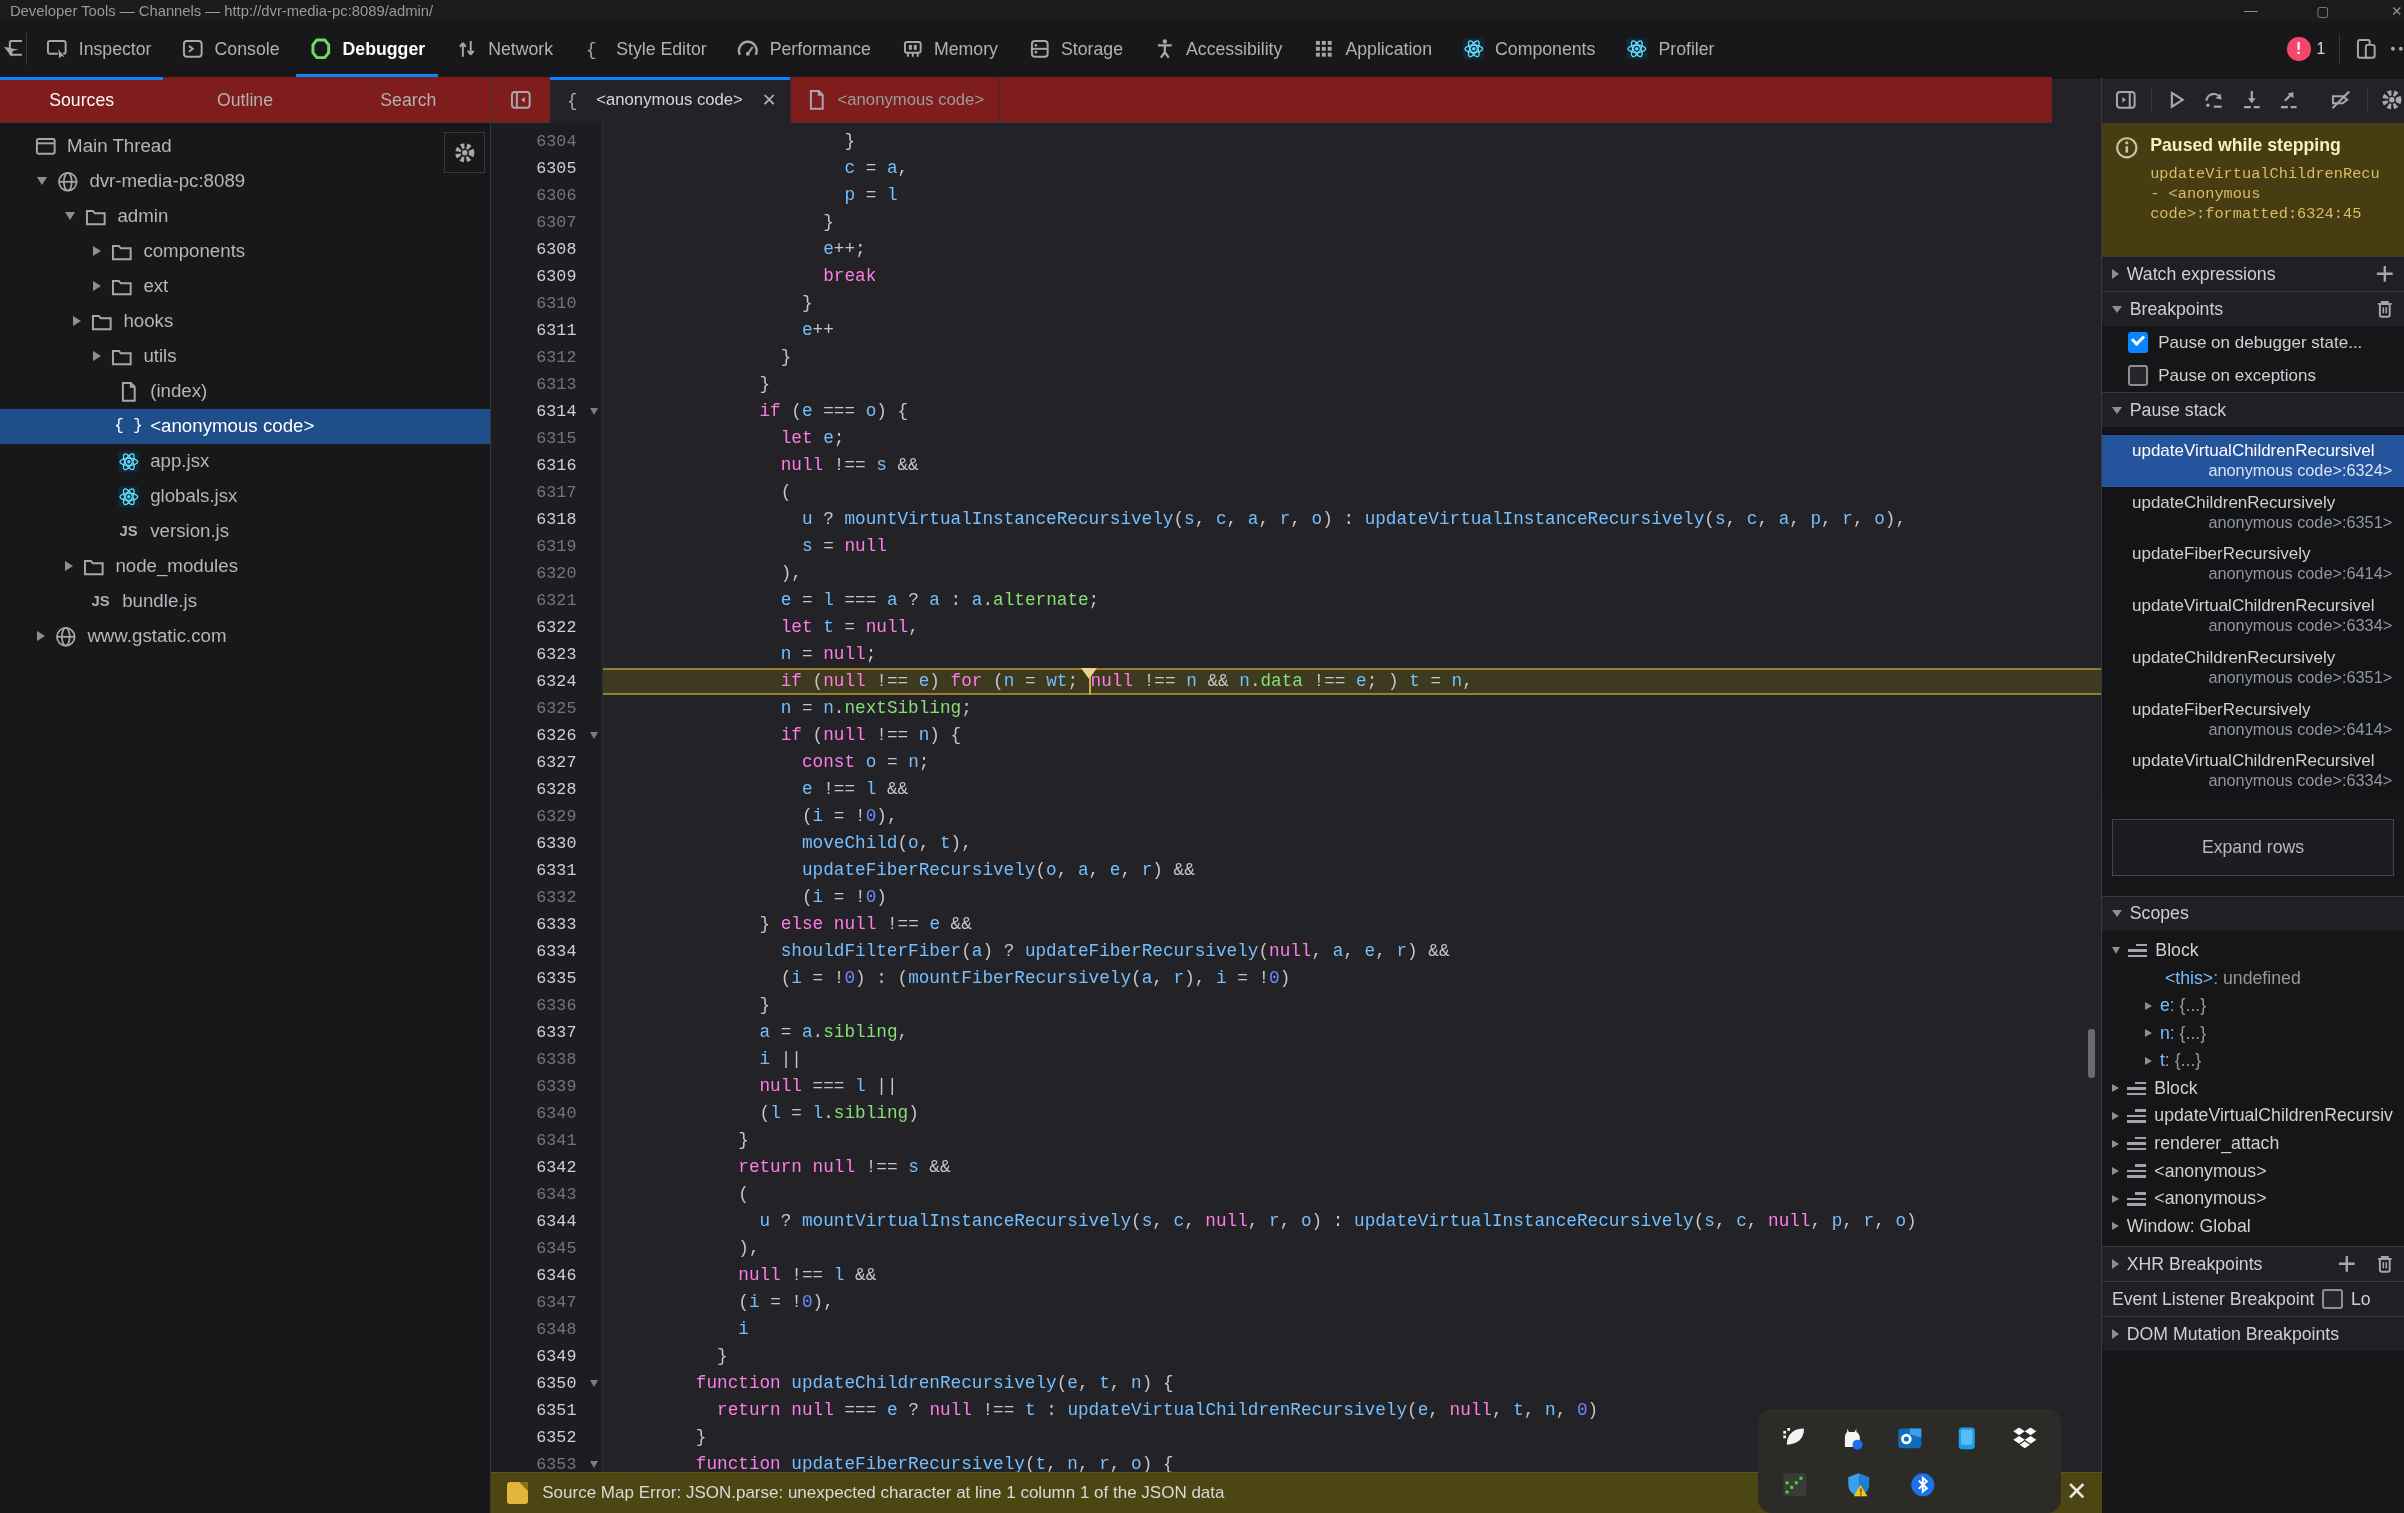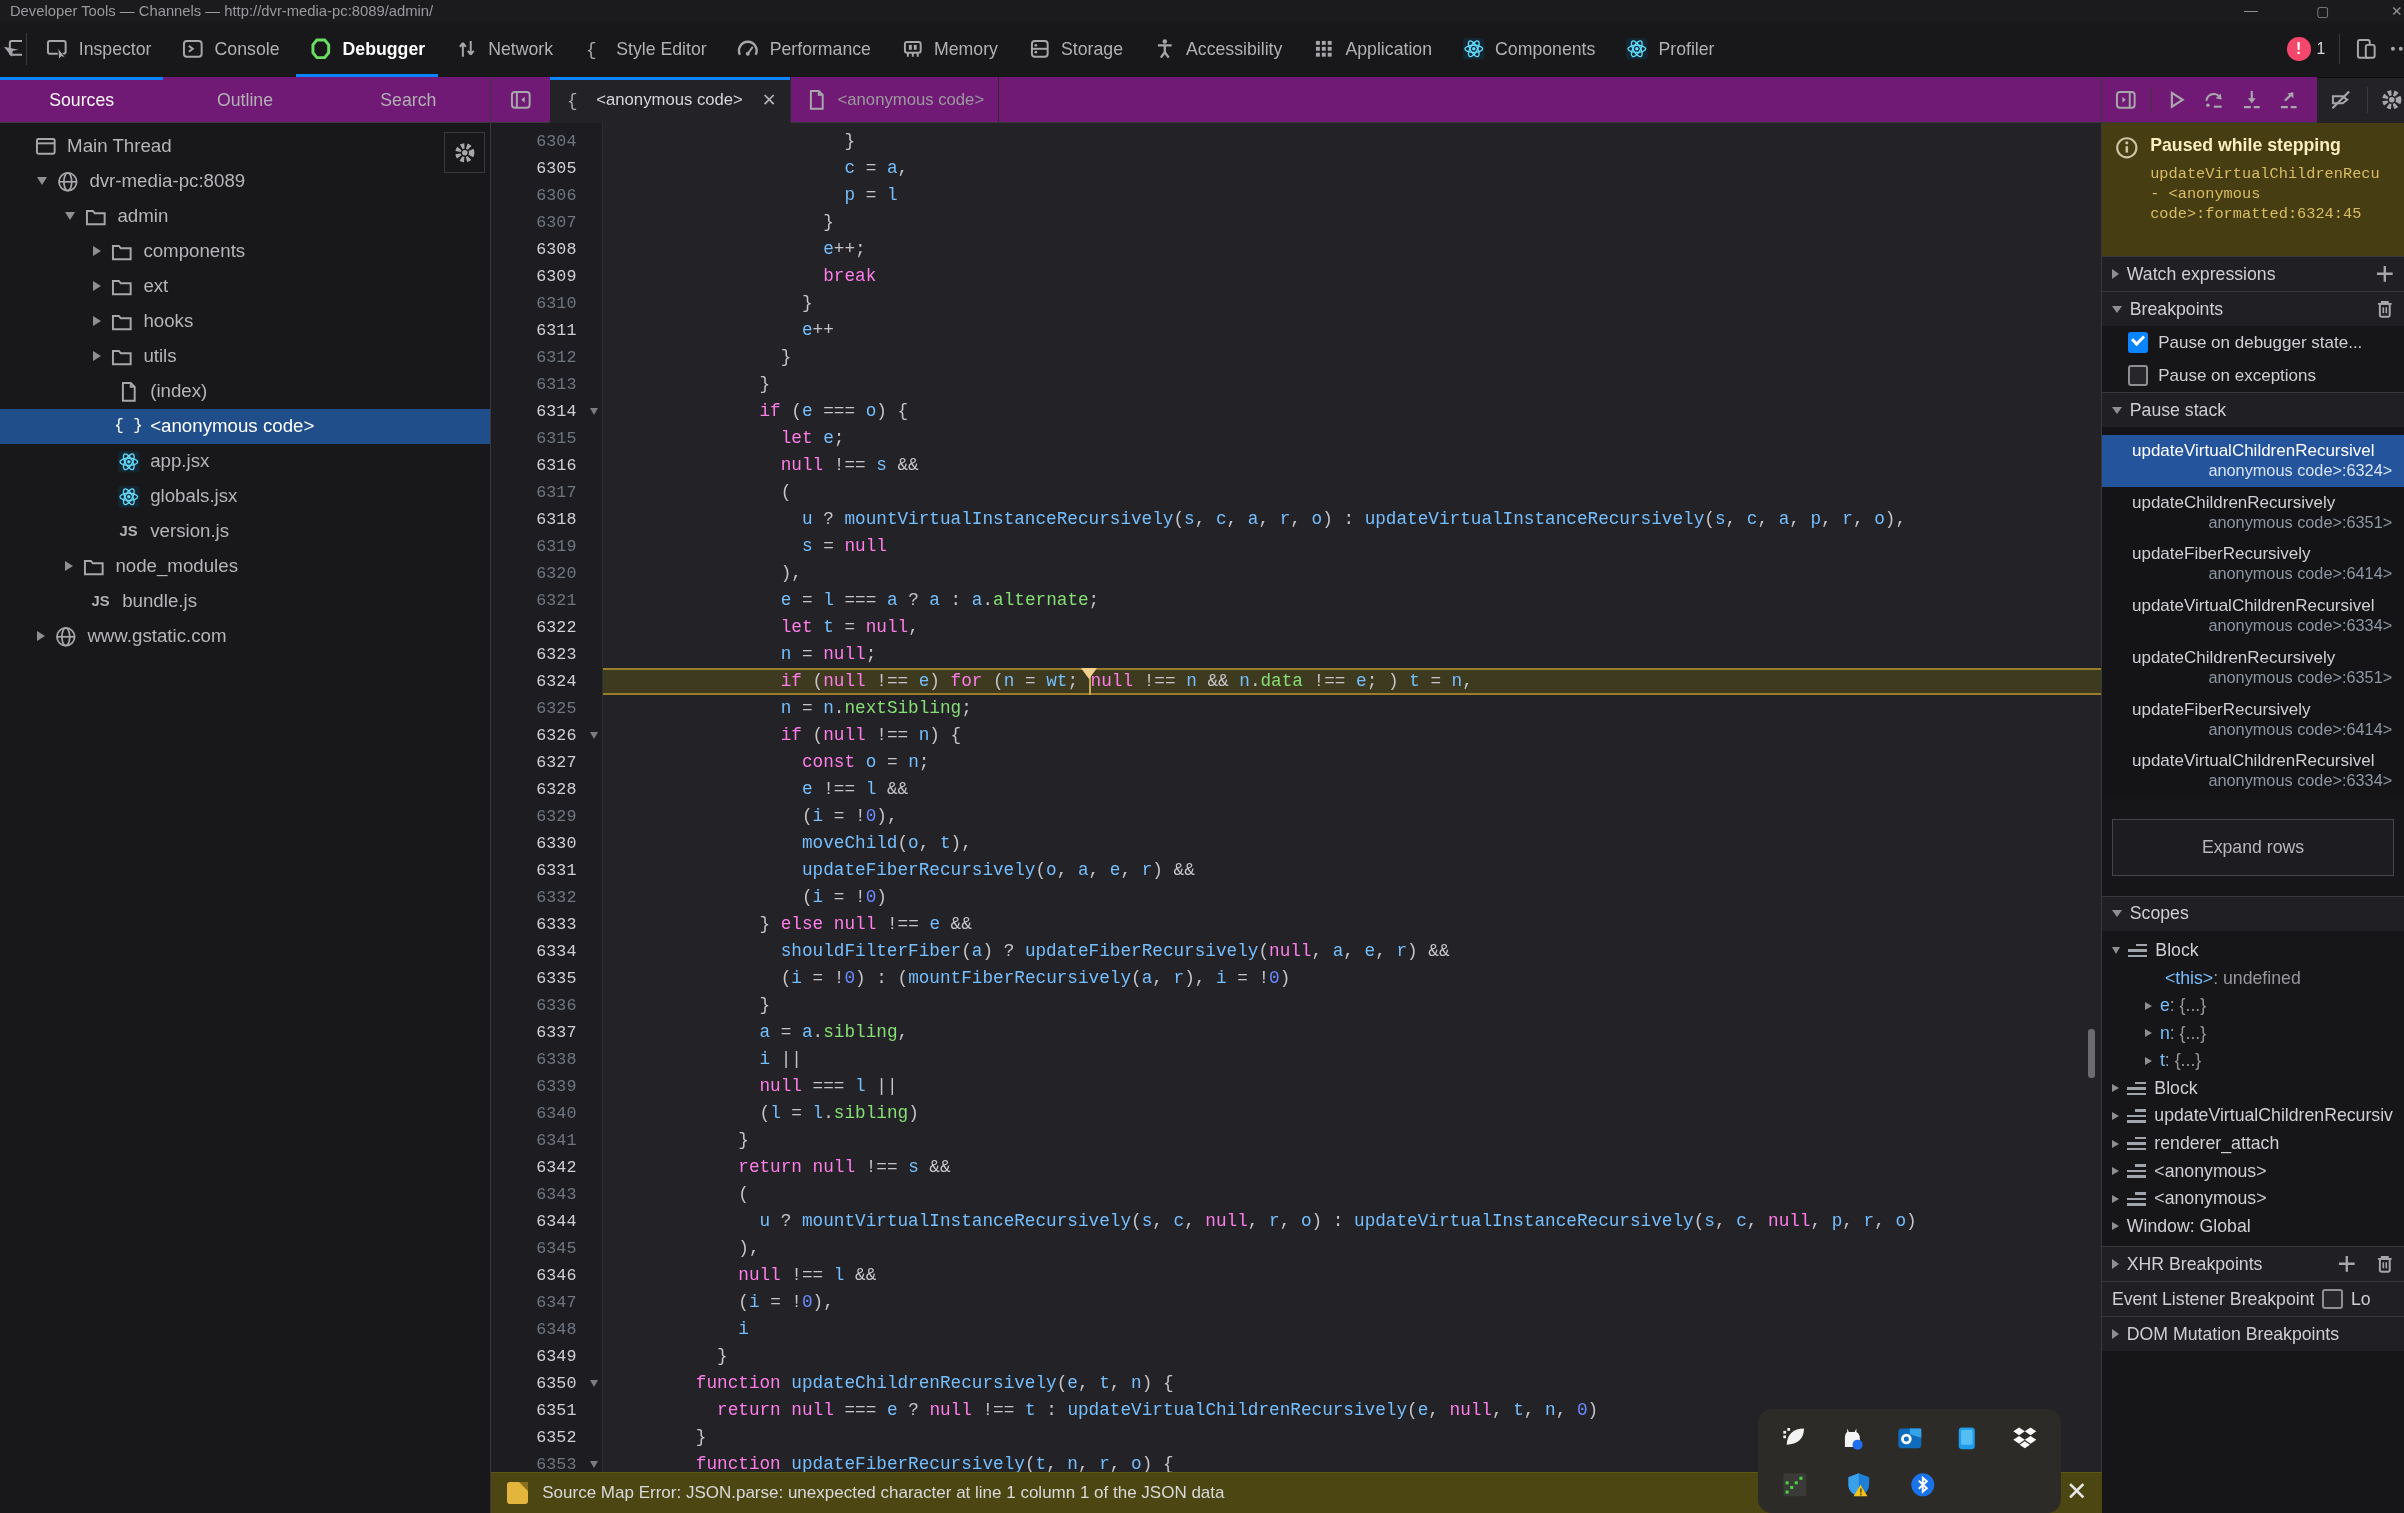--- a/index.html
+++ b/index.html
@@ -19,21 +19,21 @@
   .ttab{display:flex;align-items:center;gap:9.9px;padding:0 14.8px;font-size:17.7px;color:#b1b1b3;position:relative;white-space:nowrap;}
   .ttab.active{color:#ffffff;font-weight:bold;}
   .ttab.active::after{content:"";position:absolute;left:2px;right:2px;bottom:0;height:3px;background:#0a84ff;}
   .tsep{width:1px;background:#38383d;margin:11.8px 3.9px;}
   #toolbar-right{position:absolute;right:0;top:21.7px;height:55px;display:flex;align-items:center;gap:11.8px;padding-right:2px;}
   .badge{width:23.6px;height:23.6px;border-radius:50%;background:#f5466b;color:#fff;font-weight:bold;font-size:15.8px;
          display:flex;align-items:center;justify-content:center;}
   .badge-count{color:#d7d7db;font-size:15.8px;}
 
   
-  #subheader{left:0;top:77px;width:2317px;height:46px;background:#701a75;border-bottom:1px solid #38383d;box-sizing:border-box;}
+  #subheader{left:0;top:77px;width:2052px;height:46px;background:#7f1d1d;border-bottom:1px solid #38383d;box-sizing:border-box;}
   #left-tabs{position:absolute;left:0;top:0;width:491px;height:46px;border-right:1px solid #38383d;display:flex;box-sizing:border-box;}
   .ptab{flex:1;display:flex;align-items:center;justify-content:center;font-size:17.7px;color:#b1b1b3;position:relative;}
   .ptab.active{color:#f9f9fa;}
   .ptab.active::before{content:"";position:absolute;top:0;left:0;right:0;height:3px;background:#0a84ff;}
   #source-tabs{position:absolute;left:491px;top:0;width:1611px;height:46px;display:flex;align-items:stretch;}
   .stab{display:flex;align-items:center;gap:8.9px;padding:0 13.8px;font-size:16.7px;color:#9b9b9e;
         border-right:1px solid #2c2c30;position:relative;white-space:nowrap;}
   .stab.active{background:#232327;color:#d7d7db;}
   .stab.active::before{content:"";position:absolute;top:0;left:0;right:0;height:3px;background:#0a84ff;}
   .stab .close{margin-left:9.9px;color:#b1b1b3;font-size:17.7px;}
@@ -427,21 +427,21 @@
         <span class="twisty right"></span>
         <span class="ticon">
           <span>
             <svg width="23.6" height="23.6" viewBox="0 0 24 24" fill="none">
               <path d="M3 6 h6 l2 2.5 h10 v11 h-18 Z" stroke="#a7a7ab" stroke-width="2"></path>
             </svg>
           </span>
         </span>
         <span>ext</span>
       </div>
-      <div class="trow" style="padding-left: 93px;">
+      <div class="trow" style="padding-left: 56px; margin-left: 17px;">
         <span class="twisty right"></span>
         <span class="ticon">
           <span>
             <svg width="23.6" height="23.6" viewBox="0 0 24 24" fill="none">
               <path d="M3 6 h6 l2 2.5 h10 v11 h-18 Z" stroke="#a7a7ab" stroke-width="2"></path>
             </svg>
           </span>
         </span>
         <span>hooks</span>
       </div>

